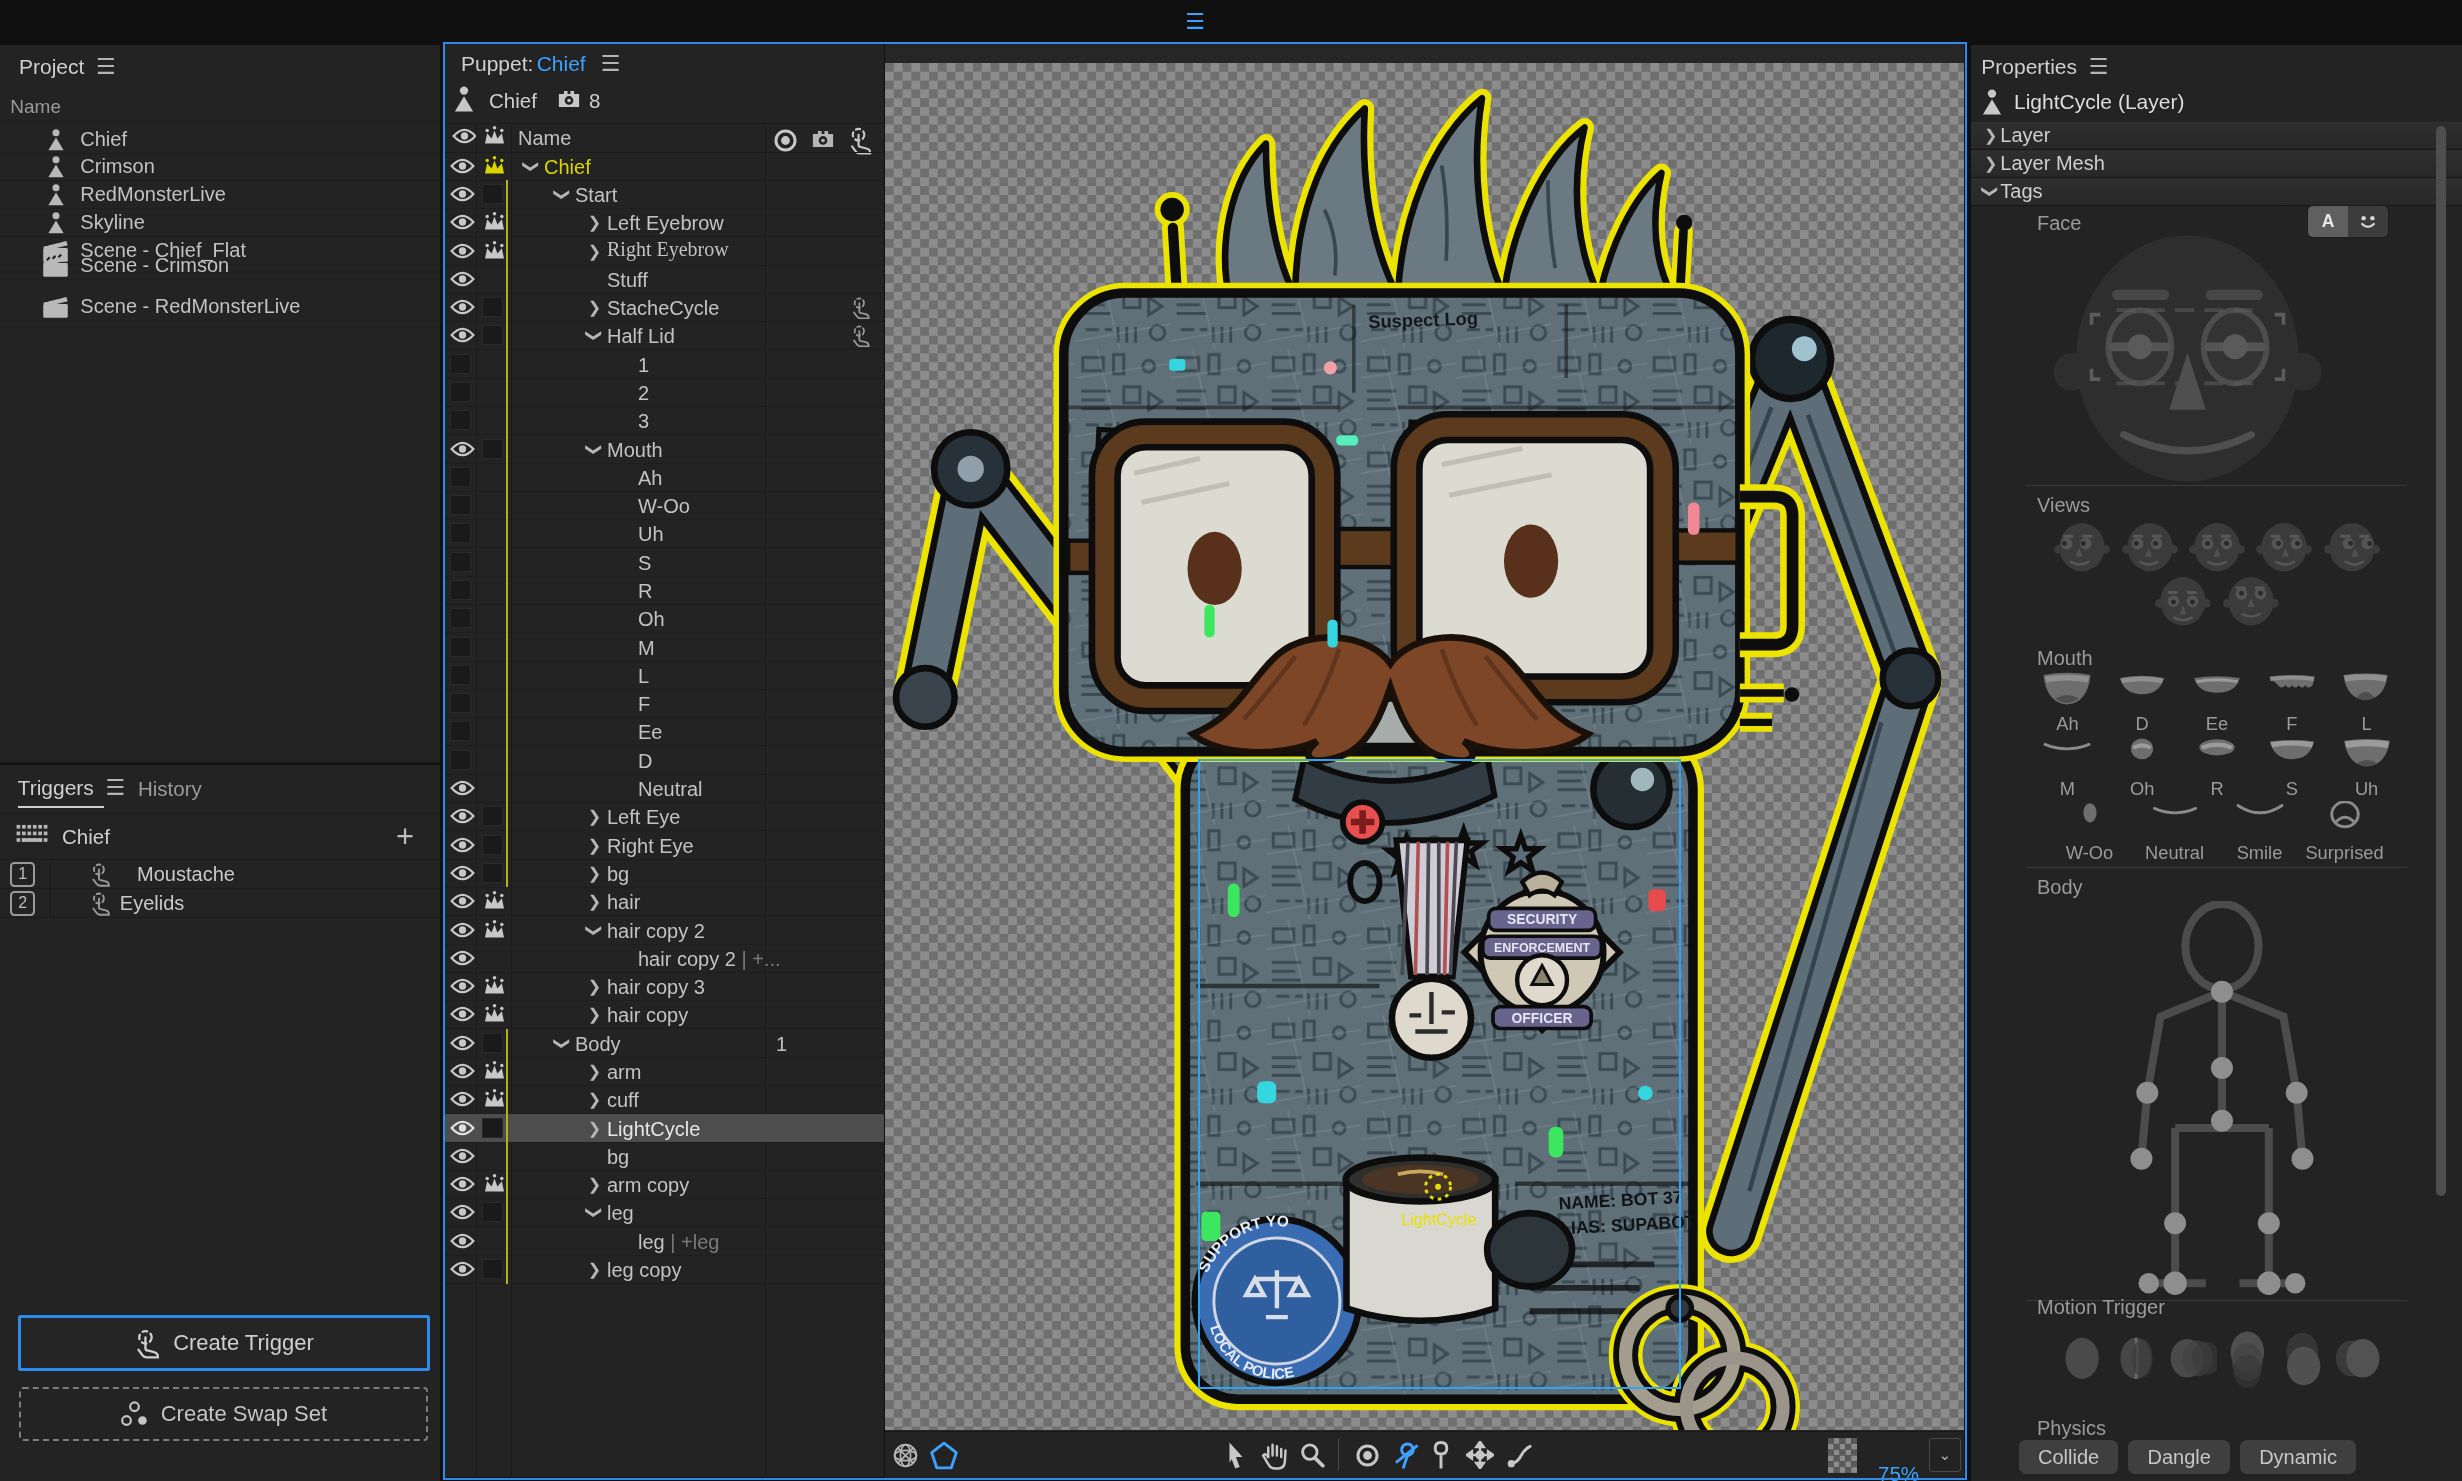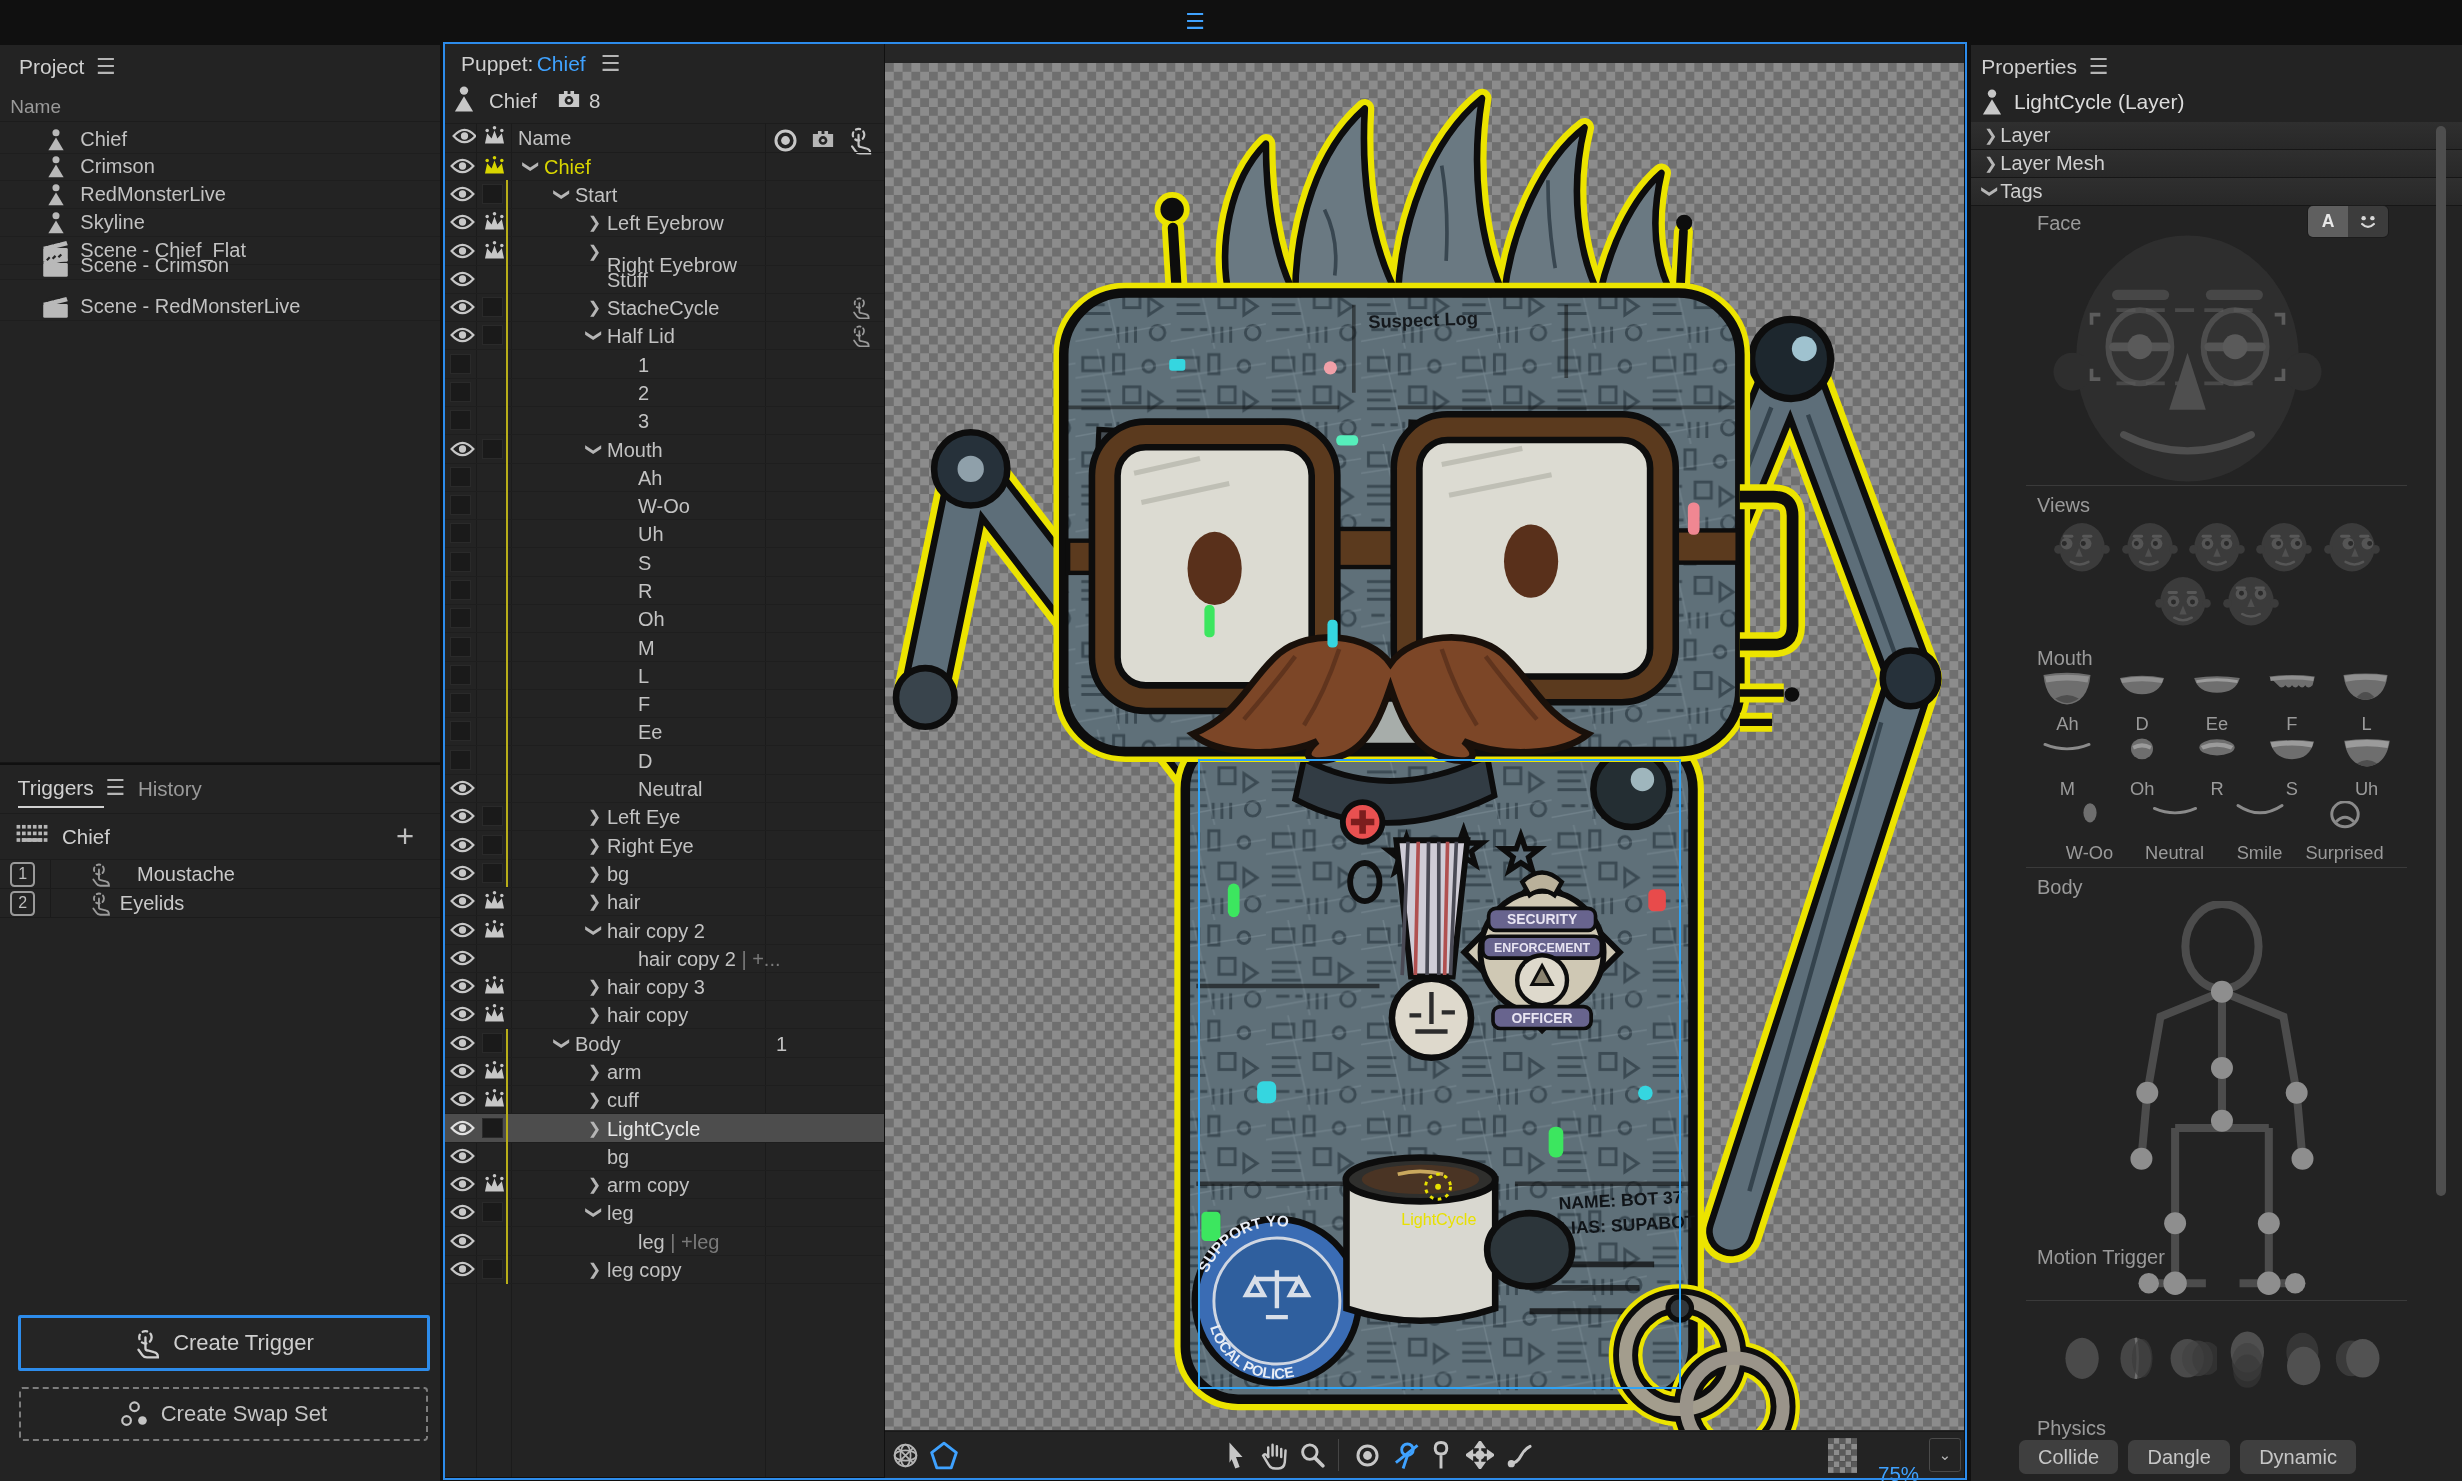--- a/index.html
+++ b/index.html
@@ -379,21 +379,21 @@
           </span>
           <span class="abs" style="left:37px;top:3.7px;">
             <svg width="25" height="20.5" viewBox="0 0 34 28">
               <path d="M4 24 L7 10 L13 17 L17 6 L21 17 L27 10 L30 24 Z" fill="#c7c7c7"></path>
               <circle cx="7" cy="6" r="2.4" fill="#c7c7c7"></circle>
               <circle cx="17" cy="2.5" r="2.4" fill="#c7c7c7"></circle>
               <circle cx="27" cy="6" r="2.4" fill="#c7c7c7"></circle>
             </svg>
           </span>
           <span class="abs chev" style="left:140px;top:5.1px;">❯</span>
-          <span class="abs rowlabel" style="left:162px;top:17px;">Right Eyebrow</span>
+          <span class="abs rowlabel" style="left:162px;top:1px;font-family:Liberation Serif, serif;">Right Eyebrow</span>
         </div>
         <div class="tree-row" style="top: 221px;">
           <span class="abs" style="left:5.1px;top:5.9px;">
             <svg width="25" height="16" viewBox="0 0 34 22">
               <path d="M2 11 Q17 -6 32 11 Q17 28 2 11 Z" fill="none" stroke="#c7c7c7" stroke-width="3"></path>
               <circle cx="17" cy="11" r="5" fill="#c7c7c7"></circle>
             </svg>
           </span>
           <span class="abs rowlabel" style="left:162px;top:3.7px;">Stuff</span>
         </div>
@@ -1370,21 +1370,21 @@
         <circle cx="98" cy="440" r="15"></circle>
           <circle cx="226" cy="440" r="15"></circle>
         <circle cx="98" cy="522" r="16"></circle>
           <circle cx="226" cy="522" r="16"></circle>
         <circle cx="62" cy="522" r="14"></circle>
           <circle cx="262" cy="522" r="14"></circle>
       </g>
     </svg>
 
     <div class="divline" style="top:1255px;"></div>
-    <div class="plabel" style="left:66px;top:1201px;">Motion Trigger</div>
+    <div class="plabel" style="left:66px;top:1251px;">Motion Trigger</div>
     <div id="motion-row" class="abs" style="left:88px;top:1284px;width:322px;display:flex;gap:5.9px;align-items:center;justify-content:center;">
         <svg width="56" height="60" viewBox="0 0 76 82">
           <ellipse cx="36" cy="40" rx="26" ry="32" fill="#4a4a4a"></ellipse>
         </svg>
         <svg width="56" height="60" viewBox="0 0 76 82">
           <ellipse cx="34" cy="40" rx="24" ry="32" fill="#464646"></ellipse>
           <path d="M34 8 q6 32 0 64" stroke="#6f6f6f" stroke-width="4" fill="none"></path>
           <ellipse cx="44" cy="40" rx="16" ry="30" fill="#3c3c3c" opacity="0.7"></ellipse>
         </svg>
         <svg width="56" height="60" viewBox="0 0 76 82">

